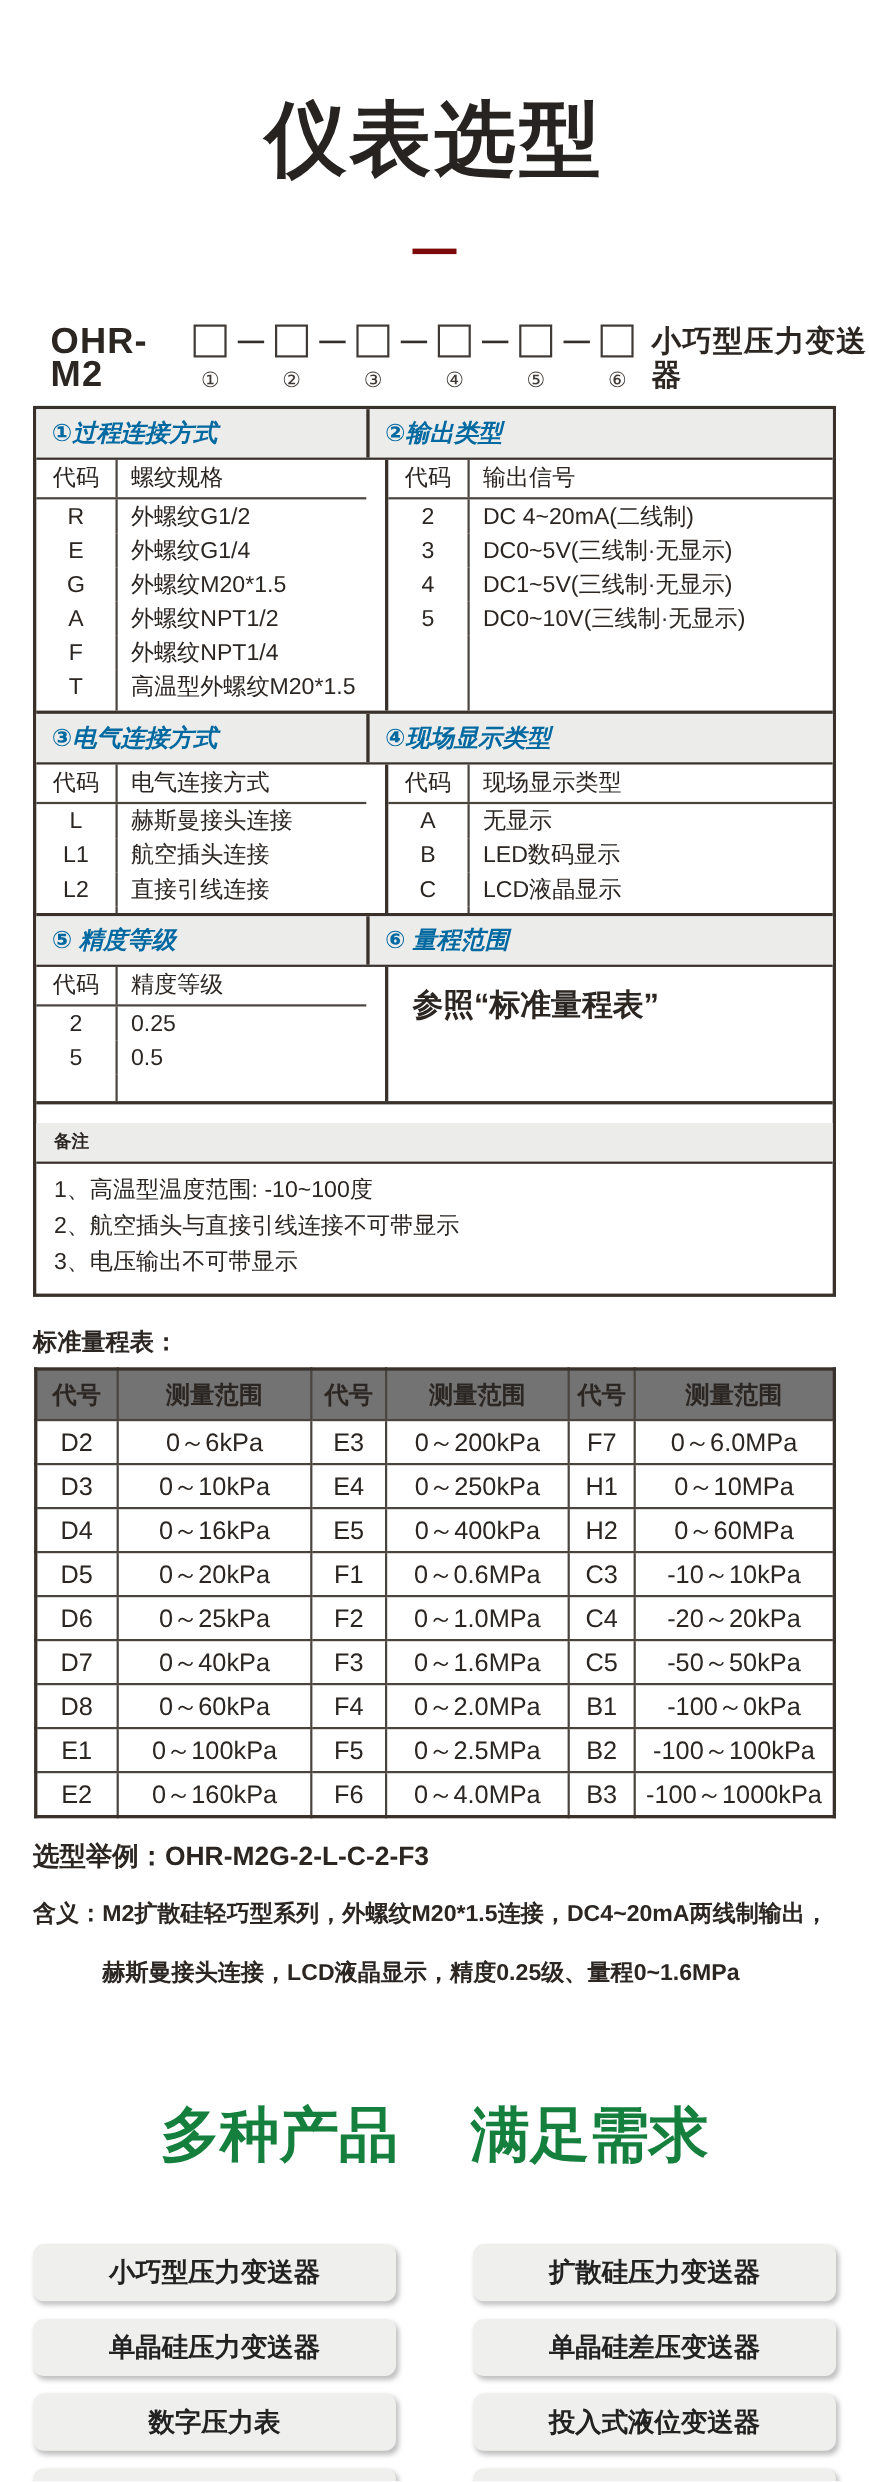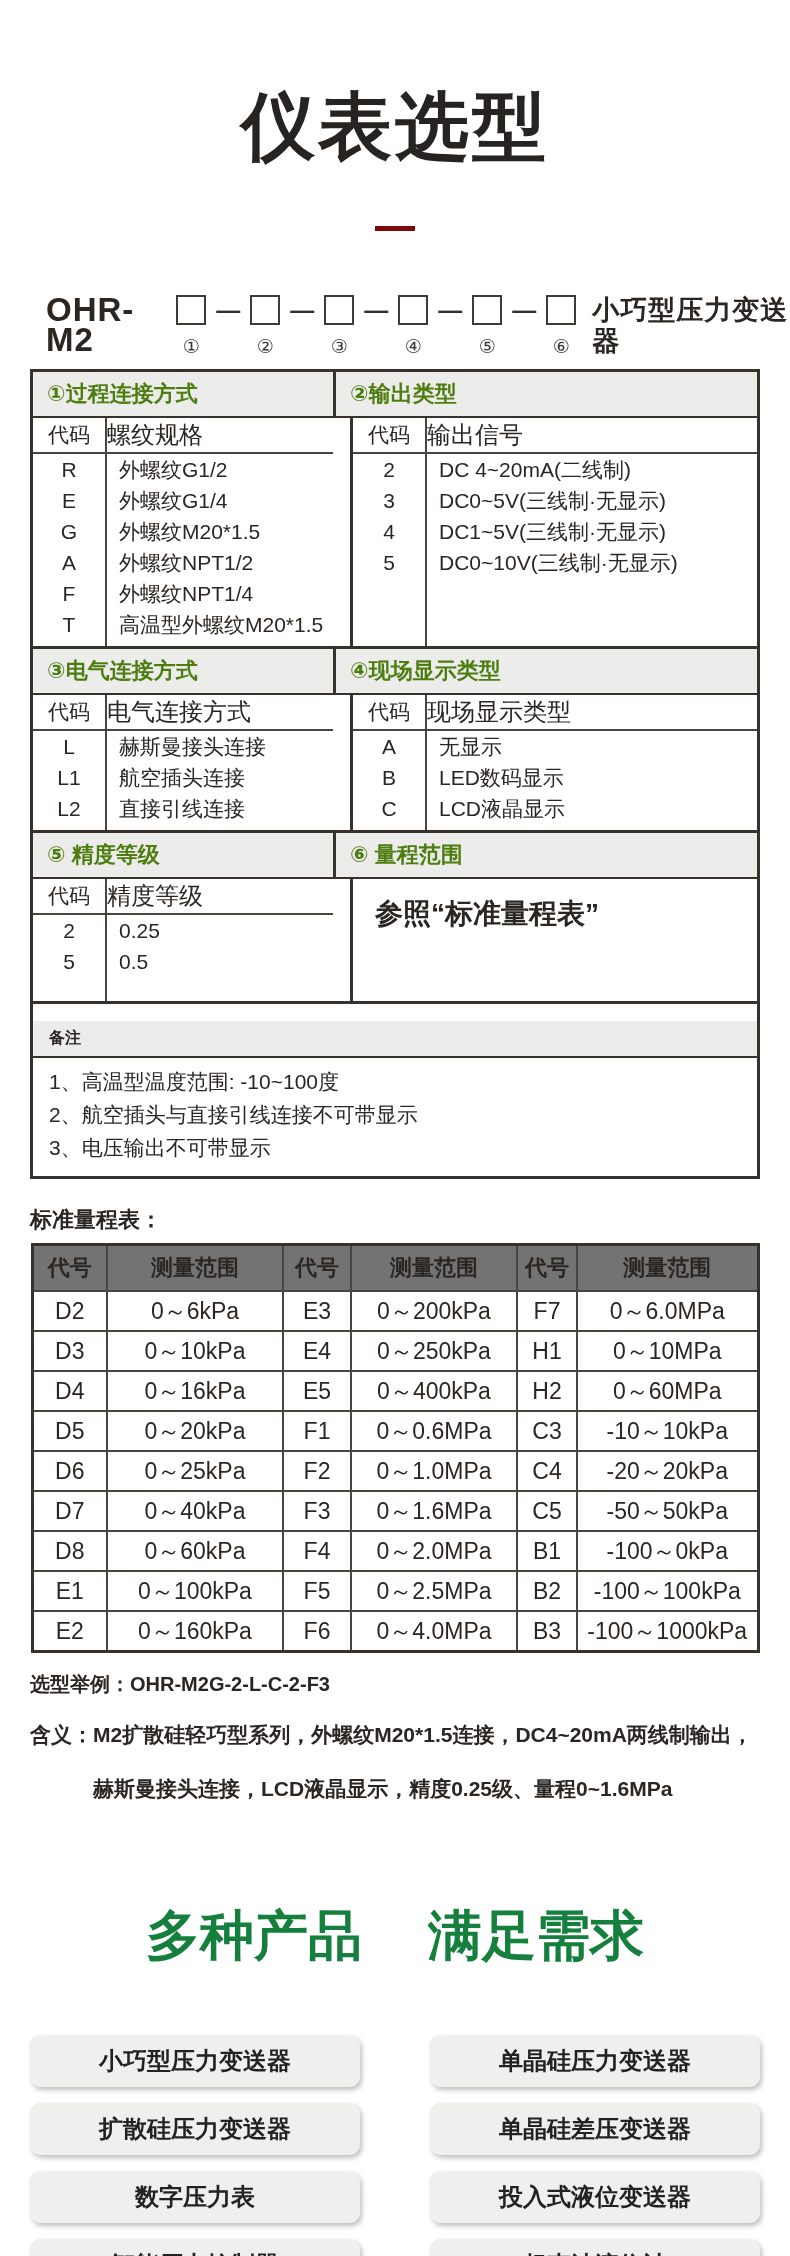--- a/index.html
+++ b/index.html
@@ -16,49 +16,49 @@
   .slot { display:flex; flex-direction:column; align-items:center; margin:0 3px; }
   .box { width:26px; height:26px; border:2px solid #3f3a36; background:#fff; }
   .circ { margin-top:12px; font-size:19px; color:#3f3a36; line-height:20px; }
   .dash { font-size:24px; line-height:30px; margin:0 7px; font-weight:600; color:#33302d; }
   .m-suffix { font-size:27px; font-weight:600; line-height:31px; margin-left:13px; letter-spacing:1px; }
 
   
   .sel-table { margin:12px 30px 0; border:3px solid #38312c; }
   .sec + .sec, .remark { border-top:3px solid #38312c; }
   .head-row { display:flex; background:#ececeb; border-bottom:2px solid #38312c; }
-  .head-cell { padding:7px 0 7px 14px; font-size:22px; font-weight:700; color:#4d7c0f; box-sizing:border-box; }
+  .head-cell { padding:7px 0 7px 14px; font-size:22px; font-weight:700; color:#0369a1; box-sizing:border-box;font-style:italic; }
   .head-cell.l { width:300px; }
   .head-cell.r { flex:1; border-left:3px solid #38312c; }
   .body-row { display:flex; align-items:stretch;gap:17px; }
   .halfL { width:300px; display:flex; flex-direction:column; box-sizing:border-box; }
   .halfR { flex:1; border-left:3px solid #38312c; display:flex; flex-direction:column; }
   .sub { display:flex; border-bottom:2px solid #4a443f; height:34px; align-items:stretch; }
   .sub .cc { width:72px; text-align:center; font-size:21px; line-height:34px; border-right:2px solid #4a443f; }
-  .sub .cd { font-size:24px; line-height:34px; }
+  .sub .cd { padding-left:12px; font-size:21px; line-height:34px; }
   .trow { display:flex; }
   .trow .cc { width:72px; border-right:2px solid #4a443f; text-align:center; font-size:21px; line-height:31px; }
   .trow .cd { flex:1; padding-left:12px; font-size:21px; line-height:31px; }
   .trow.fill { flex:1; min-height:6px; }
   .trow.fill .cc, .trow.fill .cd { line-height:normal; }
   .fill24 { min-height:24px !important; }
   .note-cell { padding:16px 0 0 22px; font-size:28px; font-weight:600; }
   .remark-head { background:#ececeb; border-bottom:2px solid #38312c; padding:7px 16px; font-size:16px; font-weight:700;margin-top:17px; }
   .remark-body { padding:7px 16px 12px; }
   .remark-body div { font-size:21px; line-height:33px; }
 
   
   .range-label { margin:26px 0 0 30px; font-size:22px; font-weight:700; }
   table.range { border-collapse:collapse; margin:8px auto 0; width:726px; border:3px solid #38312c; table-layout:fixed; }
   .range th, .range td { border:2px solid #4a443f; text-align:center; padding:0; }
   .range th { background:#737373; height:44px; font-weight:700; font-size:22px; }
   .range td { height:38px; font-size:23px; }
 
   
-  .example { margin:18px 30px 0; font-size:20px; font-weight:700; }
+  .example { margin:18px 30px 0; font-size:24px; font-weight:700; }
   .meaning { margin:10px 30px 0; display:flex; font-size:21px; font-weight:700; }
   .meaning .lab { flex-shrink:0; line-height:54px; }
   .meaning .lines div { line-height:54px; }
 
   
   .multi-head { margin-top:84px; display:flex; justify-content:center; gap:66px; font-size:54px; font-weight:900; color:#15803d; }
   .btn-grid { margin:62px 30px 0; display:grid; grid-template-columns:330px 330px; justify-content:space-between; row-gap:16px; }
   .btn { height:52px; background:#efefee; border-radius:10px; display:flex; align-items:center; justify-content:center;
          font-size:24px; font-weight:600; color:#222; box-shadow:2px 3px 5px rgba(0,0,0,0.25); cursor:pointer; }
 </style>
@@ -376,22 +376,22 @@
     </div>
   </div>
 
   <div class="multi-head">
     <span>多种产品</span>
     <span>满足需求</span>
   </div>
 
   <div class="btn-grid">
     <div class="btn">小巧型压力变送器</div>
+    <div class="btn">扩散硅压力变送器</div>
     <div class="btn">单晶硅压力变送器</div>
-    <div class="btn">扩散硅压力变送器</div>
     <div class="btn">单晶硅差压变送器</div>
     <div class="btn">数字压力表</div>
     <div class="btn">投入式液位变送器</div>
     <div class="btn">智能压力控制器</div>
     <div class="btn">超声波液位计</div>
   </div>
 
 </div>
 
 </body></html>

